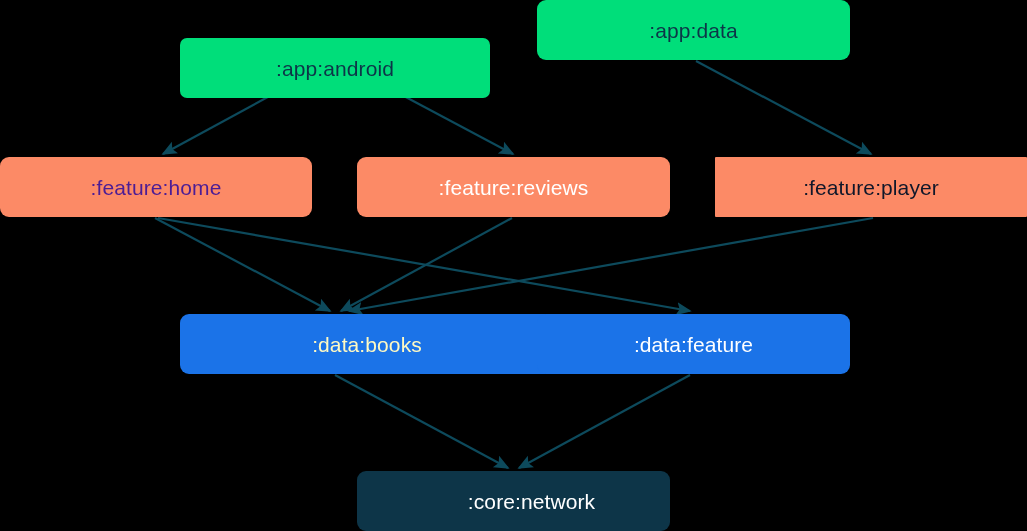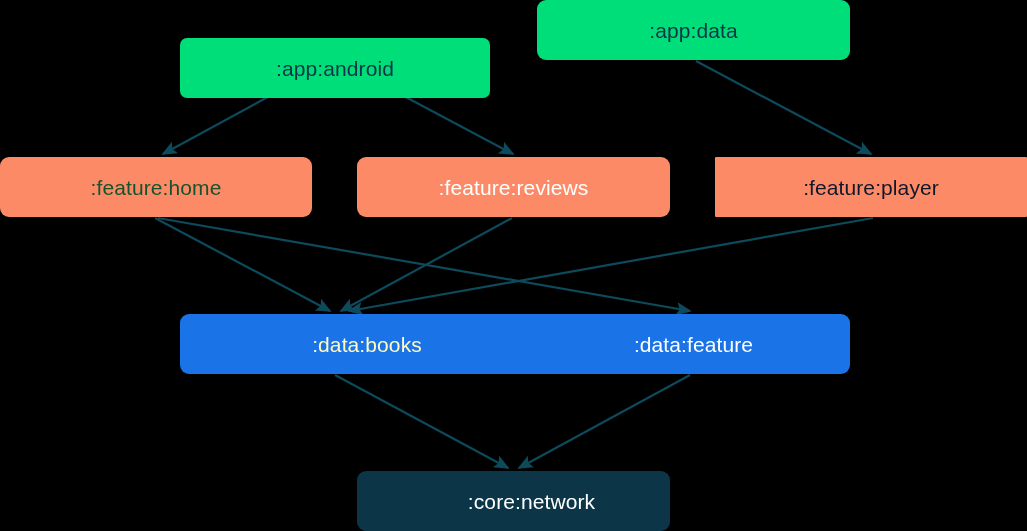--- a/index.html
+++ b/index.html
@@ -54,21 +54,21 @@
         <line x1="512" y1="218" x2="341" y2="311" stroke="#0D4A5C" stroke-width="2.2" marker-end="url(#arrowhead)"></line>
         <line x1="873" y1="218" x2="349" y2="311" stroke="#0D4A5C" stroke-width="2.2" marker-end="url(#arrowhead)"></line>
         <line x1="335" y1="375" x2="508" y2="468" stroke="#0D4A5C" stroke-width="2.2" marker-end="url(#arrowhead)"></line>
         <line x1="690" y1="375" x2="519" y2="468" stroke="#0D4A5C" stroke-width="2.2" marker-end="url(#arrowhead)"></line>
       </g>
   </svg>
 
   <div id="node-layer">
       <div class="node" style="left: 180px; top: 0px; width: 310px; height: 60px; background: rgb(0, 222, 122); color: rgb(13, 53, 72); border-radius: 7px; font-size: 21px; margin-top: 38px;">:app:android</div>
       <div class="node" style="left: 537px; top: 0px; width: 313px; height: 60px; background: rgb(0, 222, 122); color: rgb(13, 53, 72); border-radius: 9px; font-size: 21px;">:app:data</div>
-      <div class="node" style="left: 0px; top: 157px; width: 312px; height: 60px; background: rgb(252, 138, 102); color: #14532d; border-radius: 9px; font-size: 21px;">:feature:home</div>
+      <div class="node" style="left: 0px; top: 157px; width: 312px; height: 60px; background: rgb(252, 138, 102); color: #4c1d95; border-radius: 9px; font-size: 21px;">:feature:home</div>
       <div class="node" style="left: 357px; top: 157px; width: 313px; height: 60px; background: rgb(252, 138, 102); color: rgb(255, 255, 255); border-radius: 9px; font-size: 21px;">:feature:reviews</div>
       <div class="node" style="left: 715px; top: 157px; width: 312px; height: 60px; background: rgb(252, 138, 102); color: #0f172a; border-radius: 1px; font-size: 21px;">:feature:player</div>
       <div class="node" style="left: 180px; top: 314px; width: 374px; height: 60px; background: rgb(27, 115, 232); color: #fef9c3; border-radius: 9px; font-size: 21px;">:data:books</div>
       <div class="node" style="left: 537px; top: 314px; width: 313px; height: 60px; background: rgb(27, 115, 232); color: rgb(255, 255, 255); border-radius: 9px; font-size: 21px;">:data:feature</div>
       <div class="node" style="left: 357px; top: 471px; width: 313px; height: 60px; background: rgb(13, 53, 72); color: rgb(255, 255, 255); border-radius: 9px; font-size: 21px; padding-left: 36px;">:core:network</div>
     </div>
 
 </div>
 
 </body></html>

